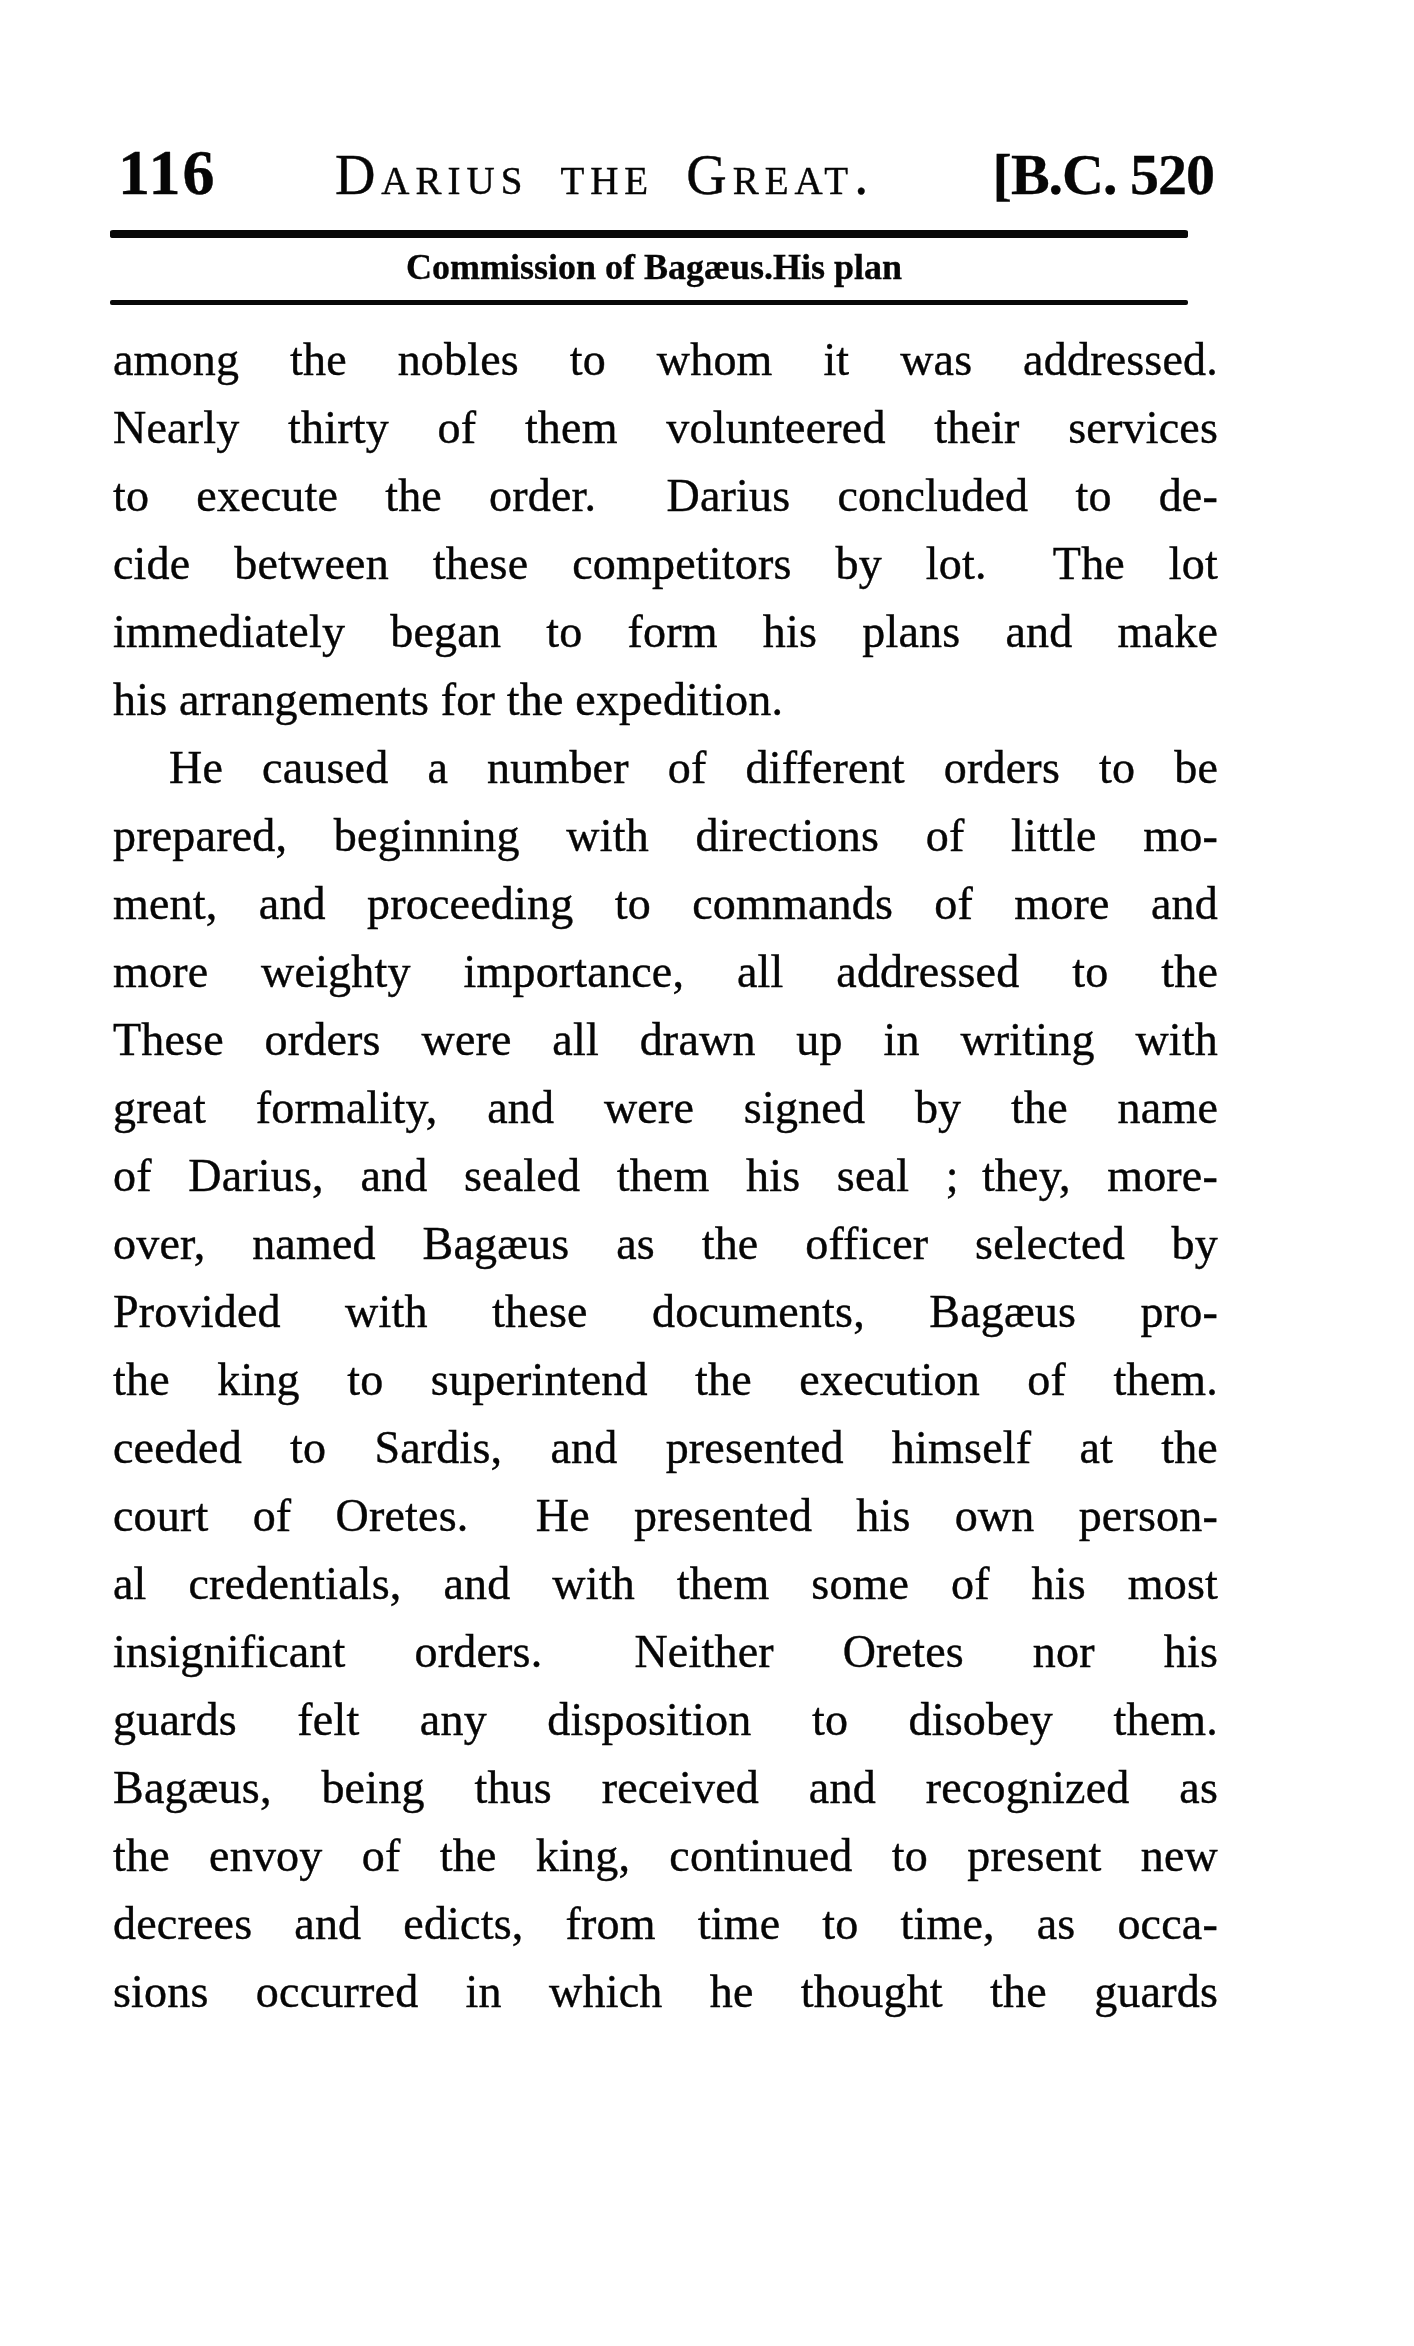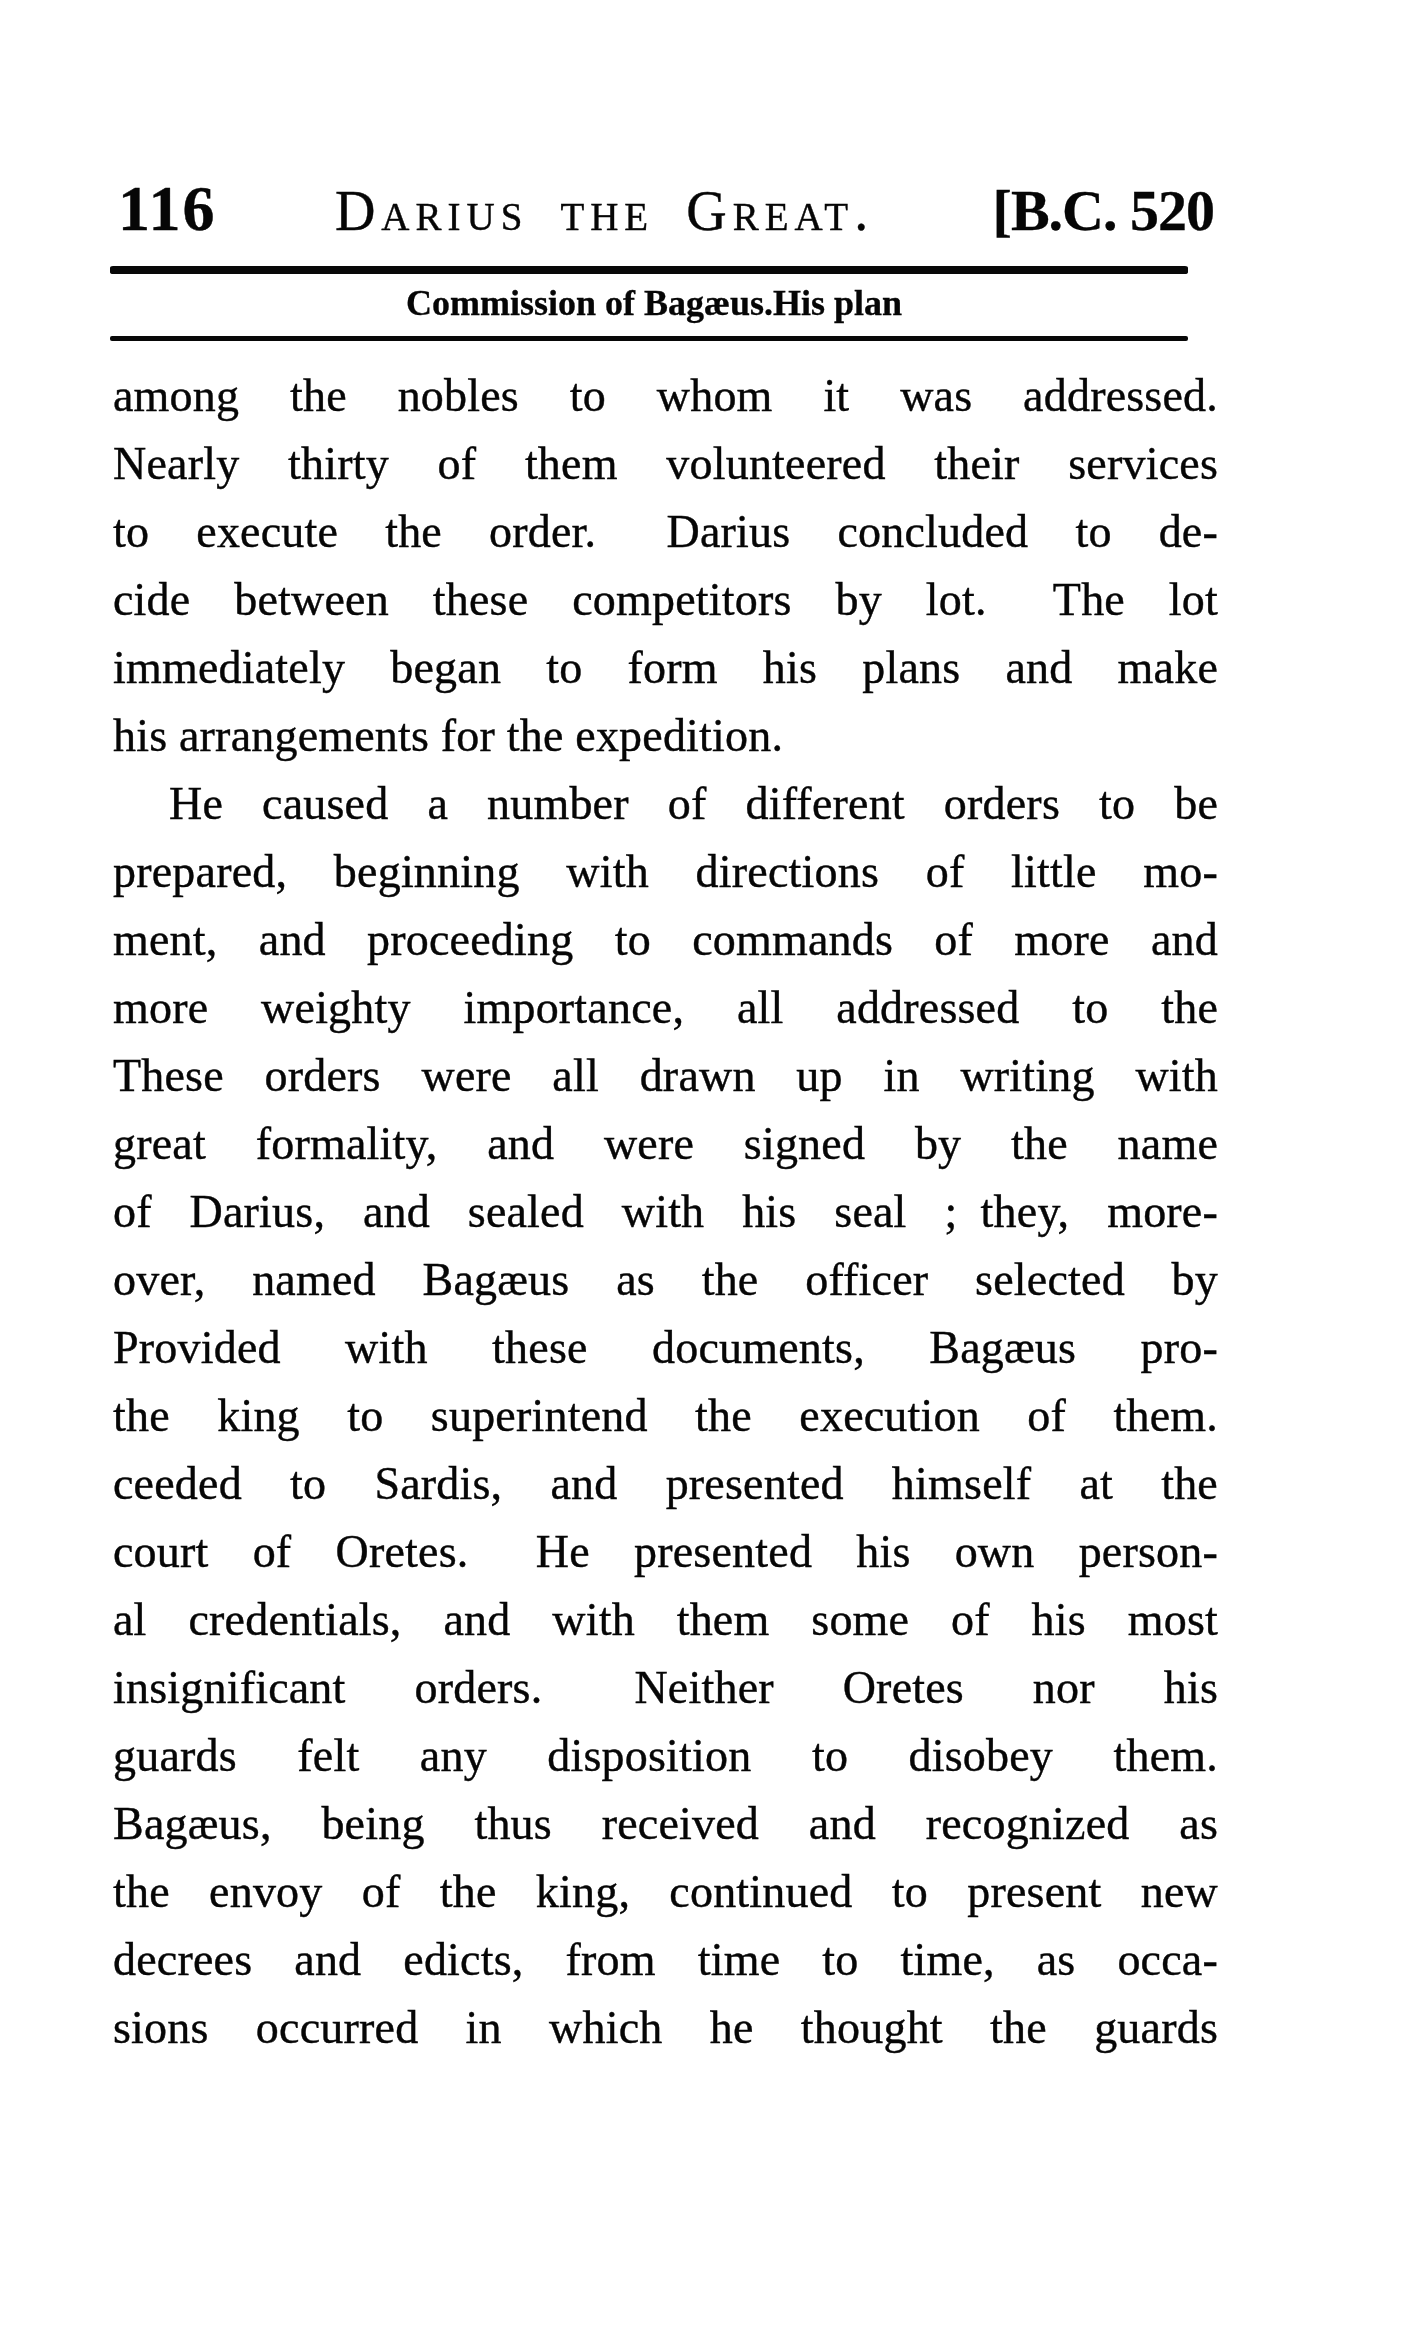--- a/index.html
+++ b/index.html
@@ -8,21 +8,20 @@
     background: #ffffff;
   }
   #page {
     position: relative;
     width: 1414px;
     height: 2188px;
     background: #ffffff;
     color: #060606;
     font-family: "Liberation Serif", serif;
     overflow: hidden;
-    margin-top: 36px;
   }
   
   #header {
     position: absolute;
     left: 118px;
     top: 136px;
     width: 1096px;
     display: flex;
     justify-content: space-between;
     align-items: baseline;
@@ -128,21 +127,21 @@
       <div class="line just">to execute the order.  Darius concluded to de-</div>
       <div class="line just">cide between these competitors by lot.  The lot</div>
       <div class="line just">immediately began to form his plans and make</div>
       <div class="line">his arrangements for the expedition.</div>
       <div class="line just indent">He caused a number of different orders to be</div>
       <div class="line just">prepared, beginning with directions of little mo-</div>
       <div class="line just">ment, and proceeding to commands of more and</div>
       <div class="line just">more weighty importance, all addressed to the</div>
       <div class="line just">These orders were all drawn up in writing with</div>
       <div class="line just">great formality, and were signed by the name</div>
-      <div class="line just">of Darius, and sealed with his seal ; they, more-</div>
+      <div class="line just">of Darius, and sealed them his seal ; they, more-</div>
       <div class="line just">over, named Bagæus as the officer selected by</div>
       <div class="line just">Provided with these documents, Bagæus pro-</div>
       <div class="line just">the king to superintend the execution of them.</div>
       <div class="line just">ceeded to Sardis, and presented himself at the</div>
       <div class="line just">court of Oretes.  He presented his own person-</div>
       <div class="line just">al credentials, and with them some of his most</div>
       <div class="line just">insignificant orders.  Neither Oretes nor his</div>
       <div class="line just">guards felt any disposition to disobey them.</div>
       <div class="line just">Bagæus, being thus received and recognized as</div>
       <div class="line just">the envoy of the king, continued to present new</div>

